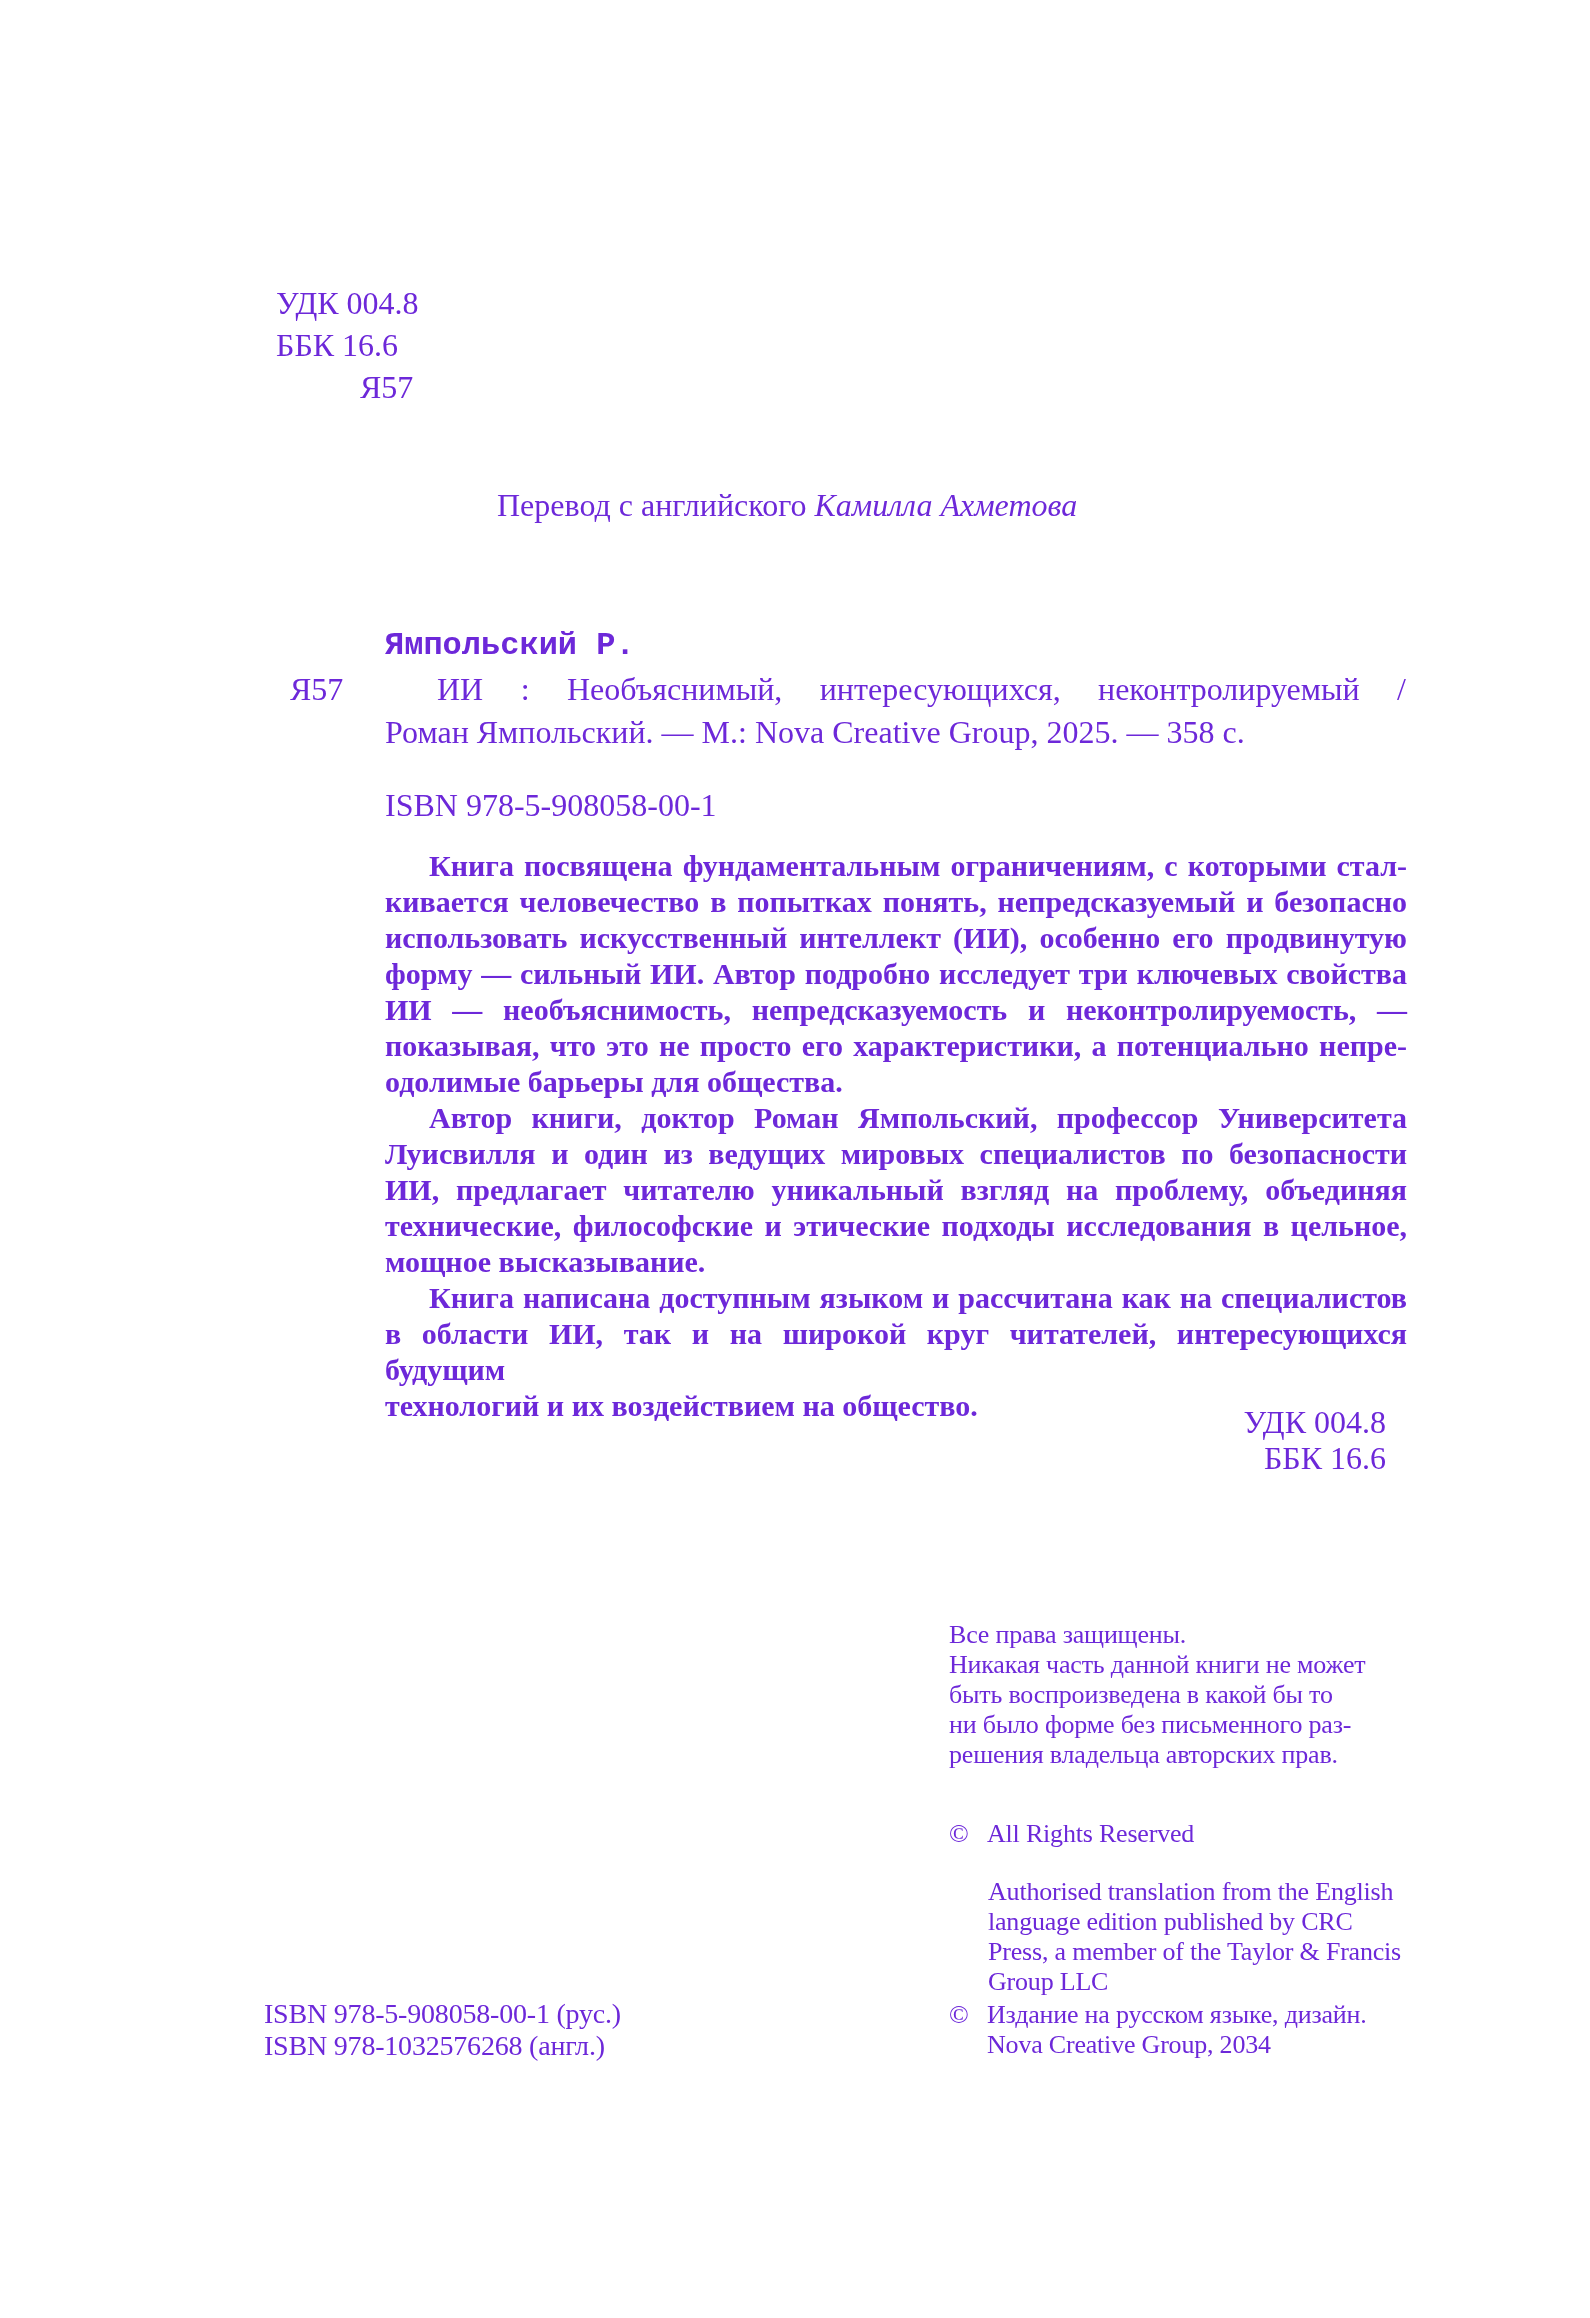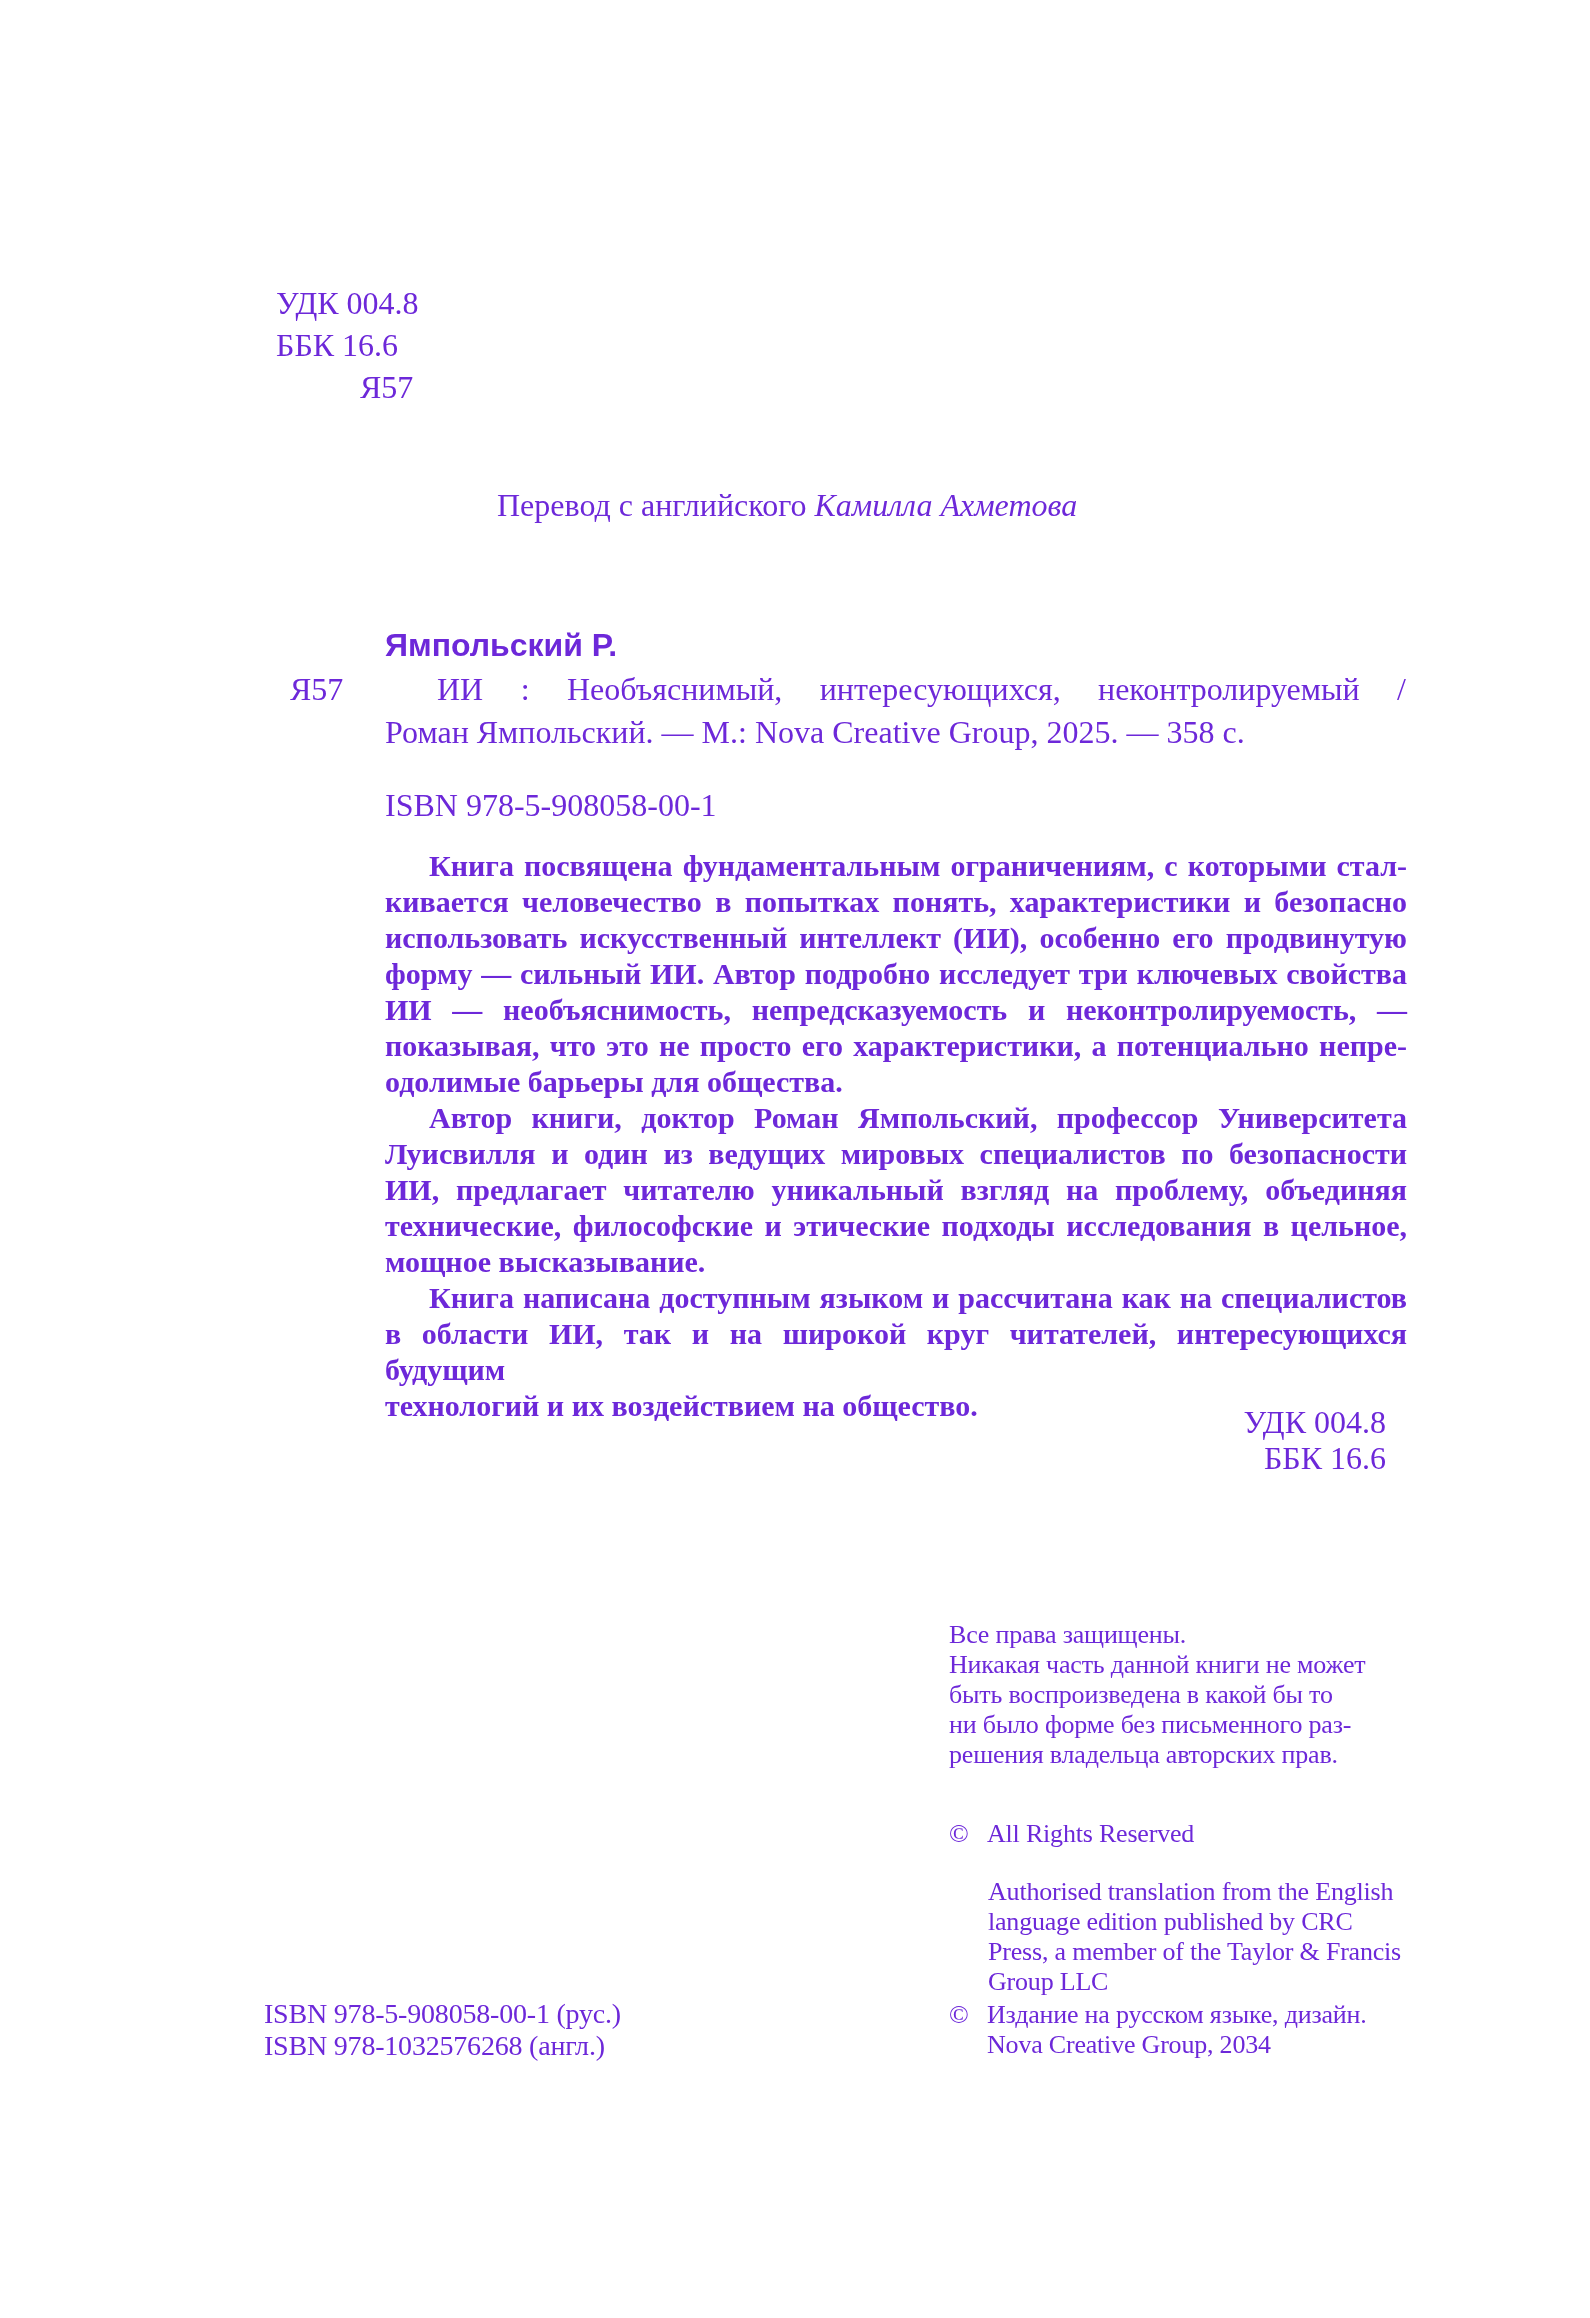--- a/index.html
+++ b/index.html
@@ -13,21 +13,21 @@
   }
   .abs{position:absolute;}
   
   .top-codes{left:276px;top:282px;font-size:32px;line-height:42px;}
   .top-codes .sign{padding-left:84px;}
   
   .translator{left:497px;top:487px;font-size:32px;white-space:nowrap;}
   .translator .it{font-style:italic;}
   
   .author-heading{left:385px;top:627px;font-size:32px;font-weight:bold;
-                  font-family:Liberation Sans, sans-serif;white-space:nowrap;}
+                  font-family:Liberation Mono, monospace;white-space:nowrap;}
   .entry-sign{left:290px;top:671px;font-size:32px;}
   .entry-line1{left:437px;top:671px;width:969px;font-size:32px;
                text-align:justify;text-align-last:justify;}
   .entry-line2{left:385px;top:714px;font-size:32px;white-space:nowrap;}
   .entry-isbn{left:385px;top:787px;font-size:32px;white-space:nowrap;}
   
   .annotation{left:385px;top:848px;width:1022px;font-size:30px;line-height:36px;font-weight:bold;}
   .annotation .line{min-height:36px;}
   .annotation .just{text-align:justify;text-align-last:justify;}
   .annotation .indent{padding-left:44px;}
@@ -60,21 +60,21 @@
 
   <div class="abs author-heading">Ямпольский Р.</div>
   <div class="abs entry-sign">Я57</div>
   <div class="abs entry-line1">ИИ : Необъяснимый, интересующихся, неконтролируемый /</div>
   <div class="abs entry-line2">Роман Ямпольский. — М.: Nova Creative Group, 2025. — 358 с.</div>
   <div class="abs entry-isbn">ISBN 978-5-908058-00-1</div>
 
   <div class="abs annotation">
       <div>
         <div class="line just indent">Книга посвящена фундаментальным ограничениям, с которыми стал-</div>
-        <div class="line just">кивается человечество в попытках понять, характеристики и безопасно</div>
+        <div class="line just">кивается человечество в попытках понять, непредсказуемый и безопасно</div>
         <div class="line just">использовать искусственный интеллект (ИИ), особенно его продвинутую</div>
         <div class="line just">форму — сильный ИИ. Автор подробно исследует три ключевых свойства</div>
         <div class="line just">ИИ — необъяснимость, непредсказуемость и неконтролируемость, —</div>
         <div class="line just">показывая, что это не просто его характеристики, а потенциально непре-</div>
         <div class="line">одолимые барьеры для общества.</div>
       </div>
       <div>
         <div class="line just indent">Автор книги, доктор Роман Ямпольский, профессор Университета</div>
         <div class="line just">Луисвилля и один из ведущих мировых специалистов по безопасности</div>
         <div class="line just">ИИ, предлагает читателю уникальный взгляд на проблему, объединяя</div>

